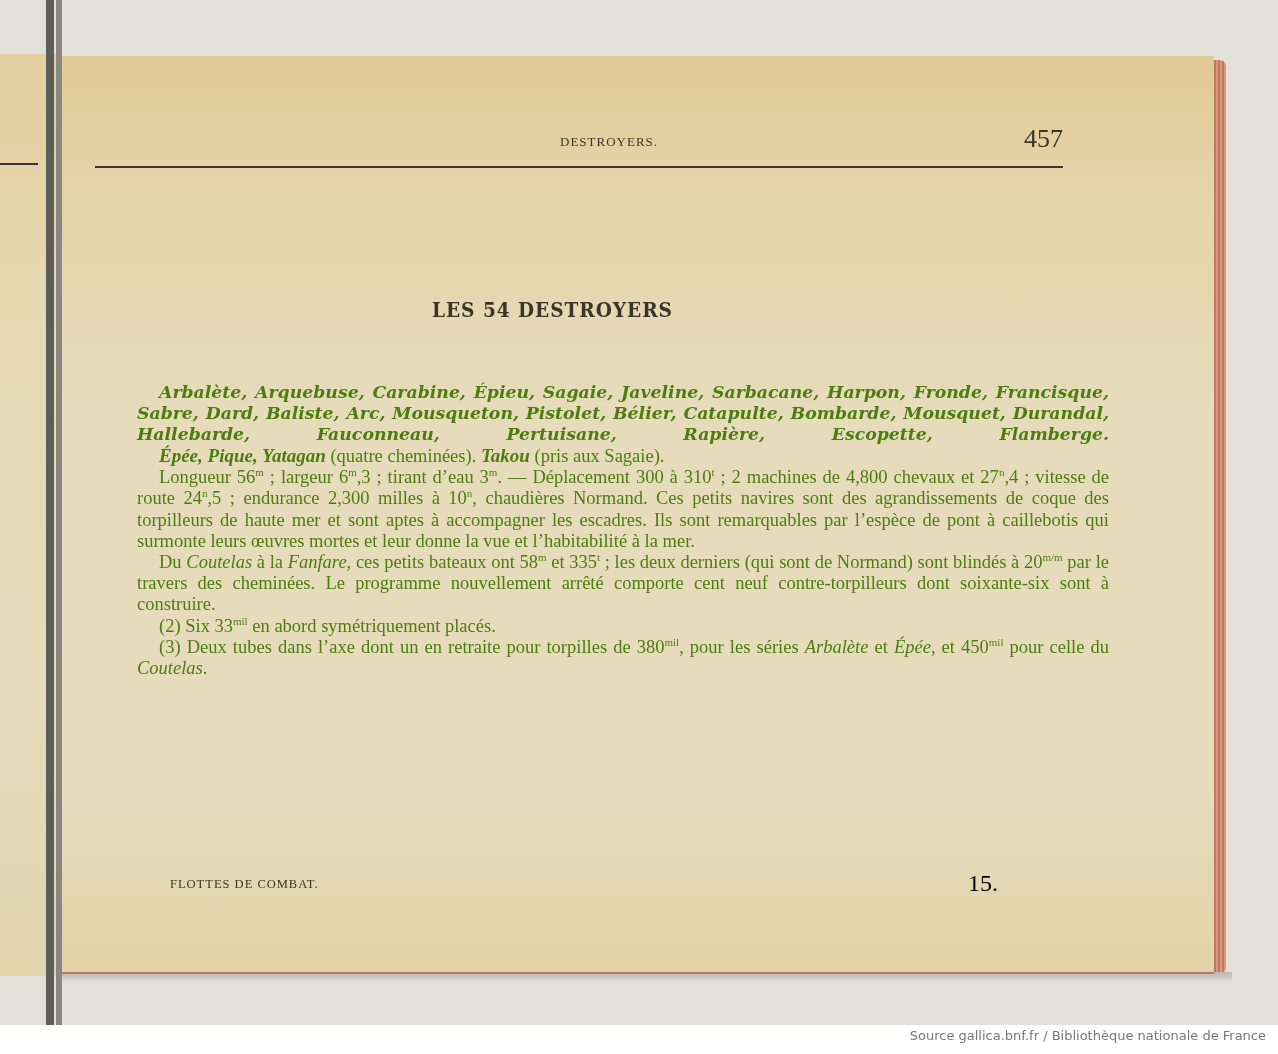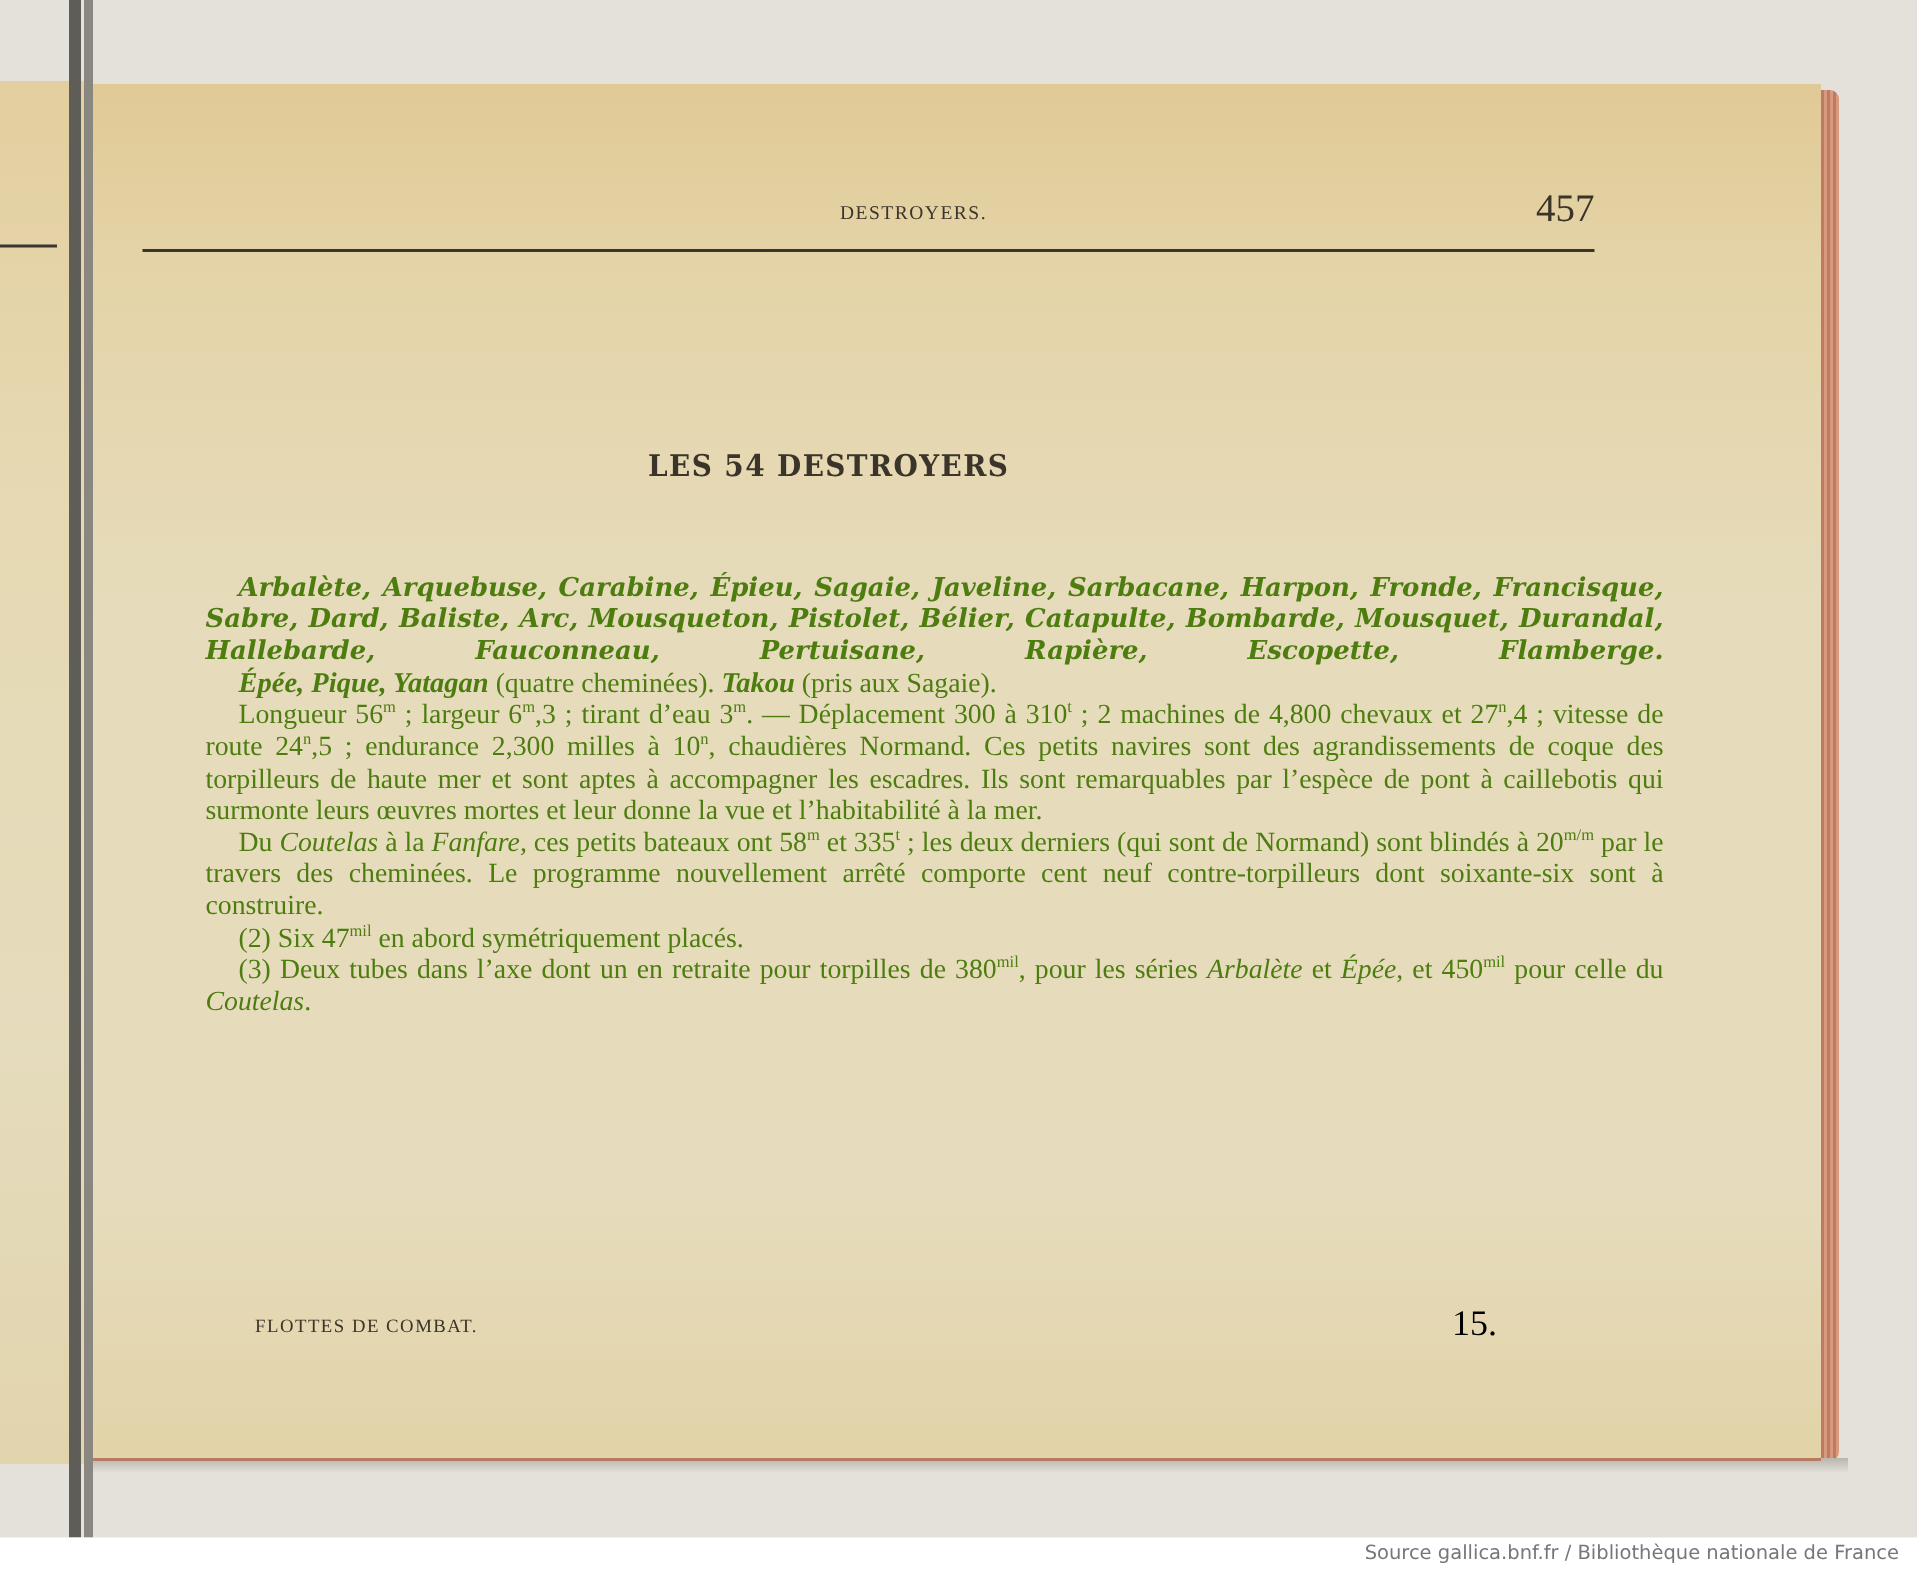--- a/index.html
+++ b/index.html
@@ -76,21 +76,21 @@
 <div class="title">LES 54 DESTROYERS</div>
 
 <div class="body-text">
   <div class="ships">
     <p>Arbalète, Arquebuse, Carabine, Épieu, Sagaie, Javeline, Sarbacane, Harpon, Fronde, Francisque, Sabre, Dard, Baliste, Arc, Mousqueton, Pistolet, Bélier, Catapulte, Bombarde, Mousquet, Durandal, Hallebarde, Fauconneau, Pertuisane, Rapière, Escopette, Flamberge.</p>
   </div>
   <div class="prose">
     <p><span class="bi">Épée, Pique, Yatagan</span><span> (quatre cheminées). </span><span class="bi">Takou</span><span> (pris aux Sagaie).</span></p>
     <p><span>Longueur 56</span><sup>m</sup><span> ; largeur 6</span><sup>m</sup><span>,3 ; tirant d’eau 3</span><sup>m</sup><span>. — Déplacement 300 à 310</span><sup>t</sup><span> ; 2 machines de 4,800 chevaux et 27</span><sup>n</sup><span>,4 ; vitesse de route 24</span><sup>n</sup><span>,5 ; endurance 2,300 milles à 10</span><sup>n</sup><span>, chaudières Normand. Ces petits navires sont des agrandissements de coque des torpilleurs de haute mer et sont aptes à accompagner les escadres. Ils sont remarquables par l’espèce de pont à caillebotis qui surmonte leurs œuvres mortes et leur donne la vue et l’habitabilité à la mer.</span></p>
     <p><span>Du </span><span class="it">Coutelas</span><span> à la </span><span class="it">Fanfare,</span><span> ces petits bateaux ont 58</span><sup>m</sup><span> et 335</span><sup>t</sup><span> ; les deux derniers (qui sont de Normand) sont blindés à 20</span><sup>m/m</sup><span> par le travers des cheminées. Le programme nouvellement arrêté comporte cent neuf contre-torpilleurs dont soixante-six sont à construire.</span></p>
-    <p><span>(2) Six 47</span><sup>mil</sup><span> en abord symétriquement placés.</span></p>
+    <p><span>(2) Six 33</span><sup>mil</sup><span> en abord symétriquement placés.</span></p>
     <p><span>(3) Deux tubes dans l’axe dont un en retraite pour torpilles de 380</span><sup>mil</sup><span>, pour les séries </span><span class="it">Arbalète</span><span> et </span><span class="it">Épée</span><span>, et 450</span><sup>mil</sup><span> pour celle du </span><span class="it">Coutelas</span><span>.</span></p>
   </div>
 </div>
 
 <div class="footer-left">FLOTTES DE COMBAT.</div>
 <div class="footer-right">15.</div>
 
 <div class="credit-bar"></div>
 <div class="credit">Source gallica.bnf.fr / Bibliothèque nationale de France</div>
 

